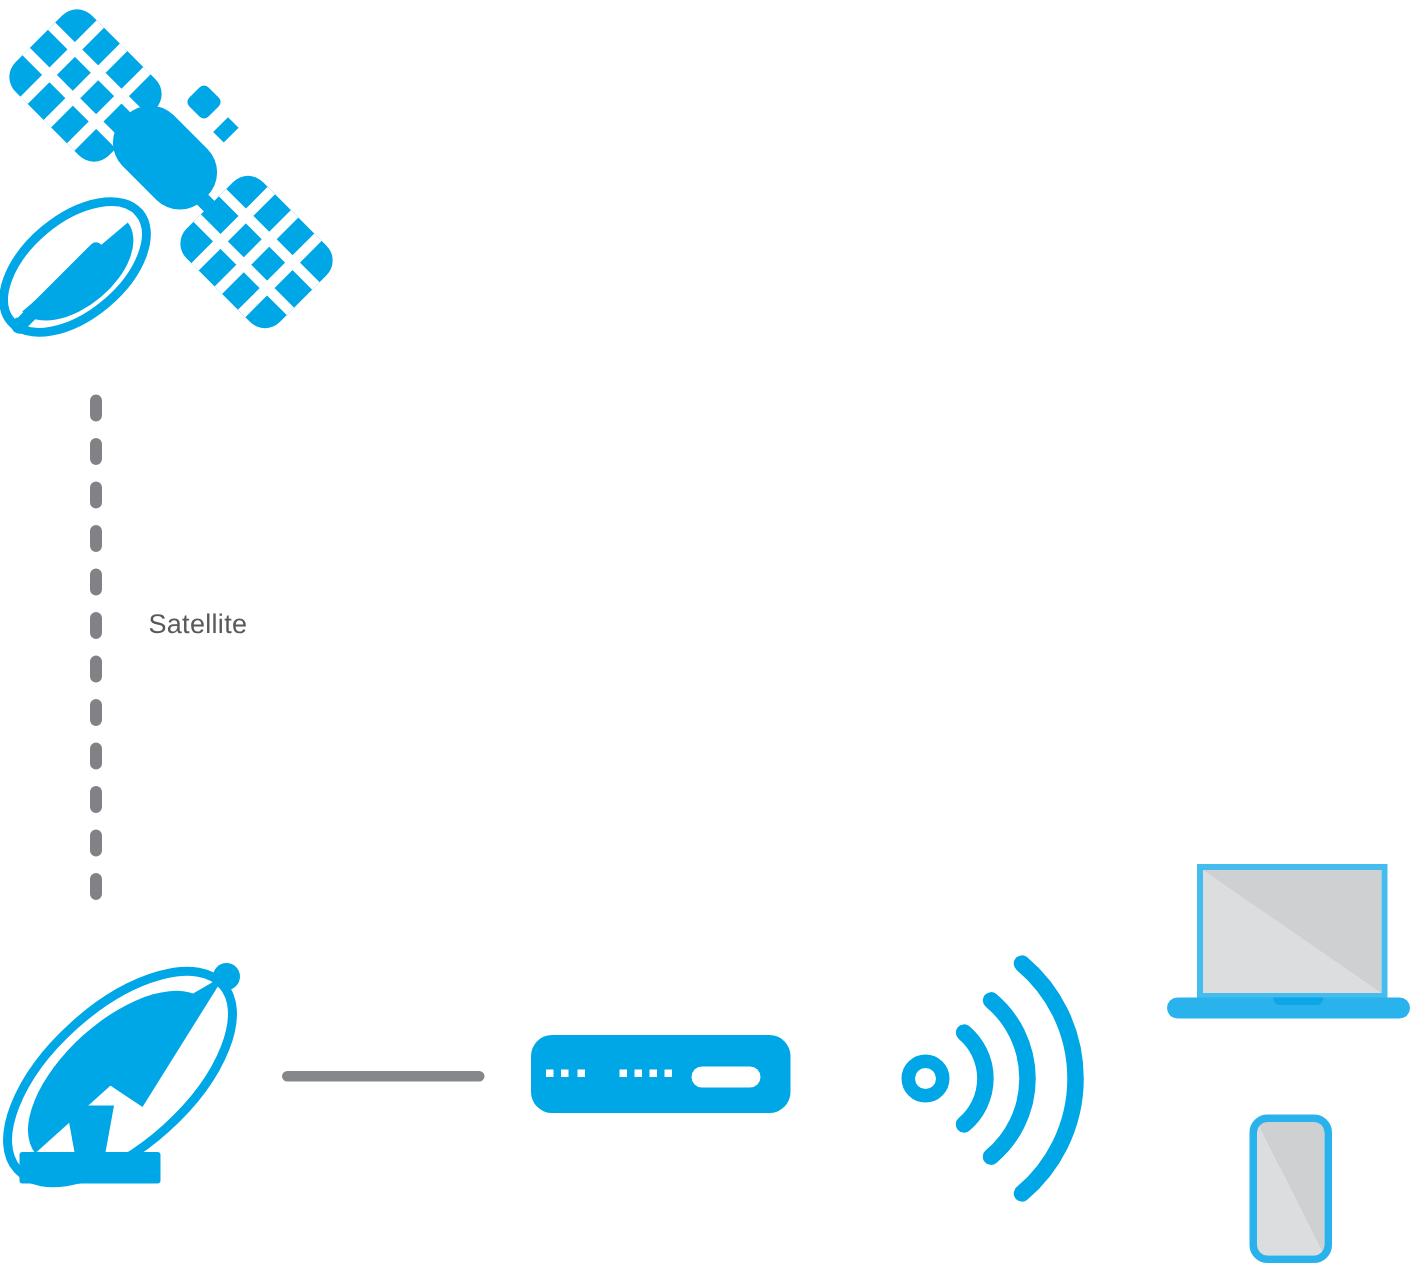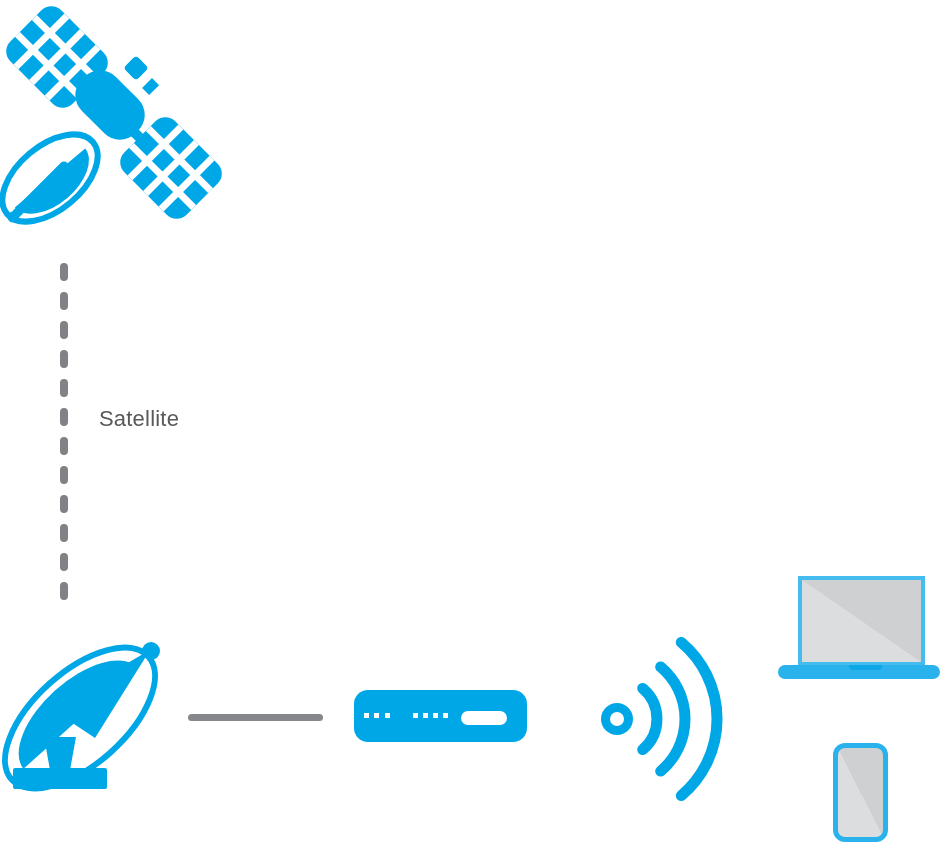--- a/index.html
+++ b/index.html
@@ -17,21 +17,21 @@
   .fill-blue   { fill: var(--primary-blue); }
   .stroke-blue { stroke: var(--primary-blue); }
   .grid-line   { stroke: #ffffff; stroke-width: 7; fill: none; }
 
   
   .dash-line { stroke: var(--dash-gray); }
 
   
   .link-label {
     left: 99px; top: 406px;
-    font-size: 22px;
+    font-size: 18px;
     color: var(--label-gray);
     letter-spacing: 0.2px;
   }
 
   
   .cable {
     left: 188px; top: 714px;
     width: 135px; height: 7px;
     border-radius: 4px;
     background: var(--line-gray);

